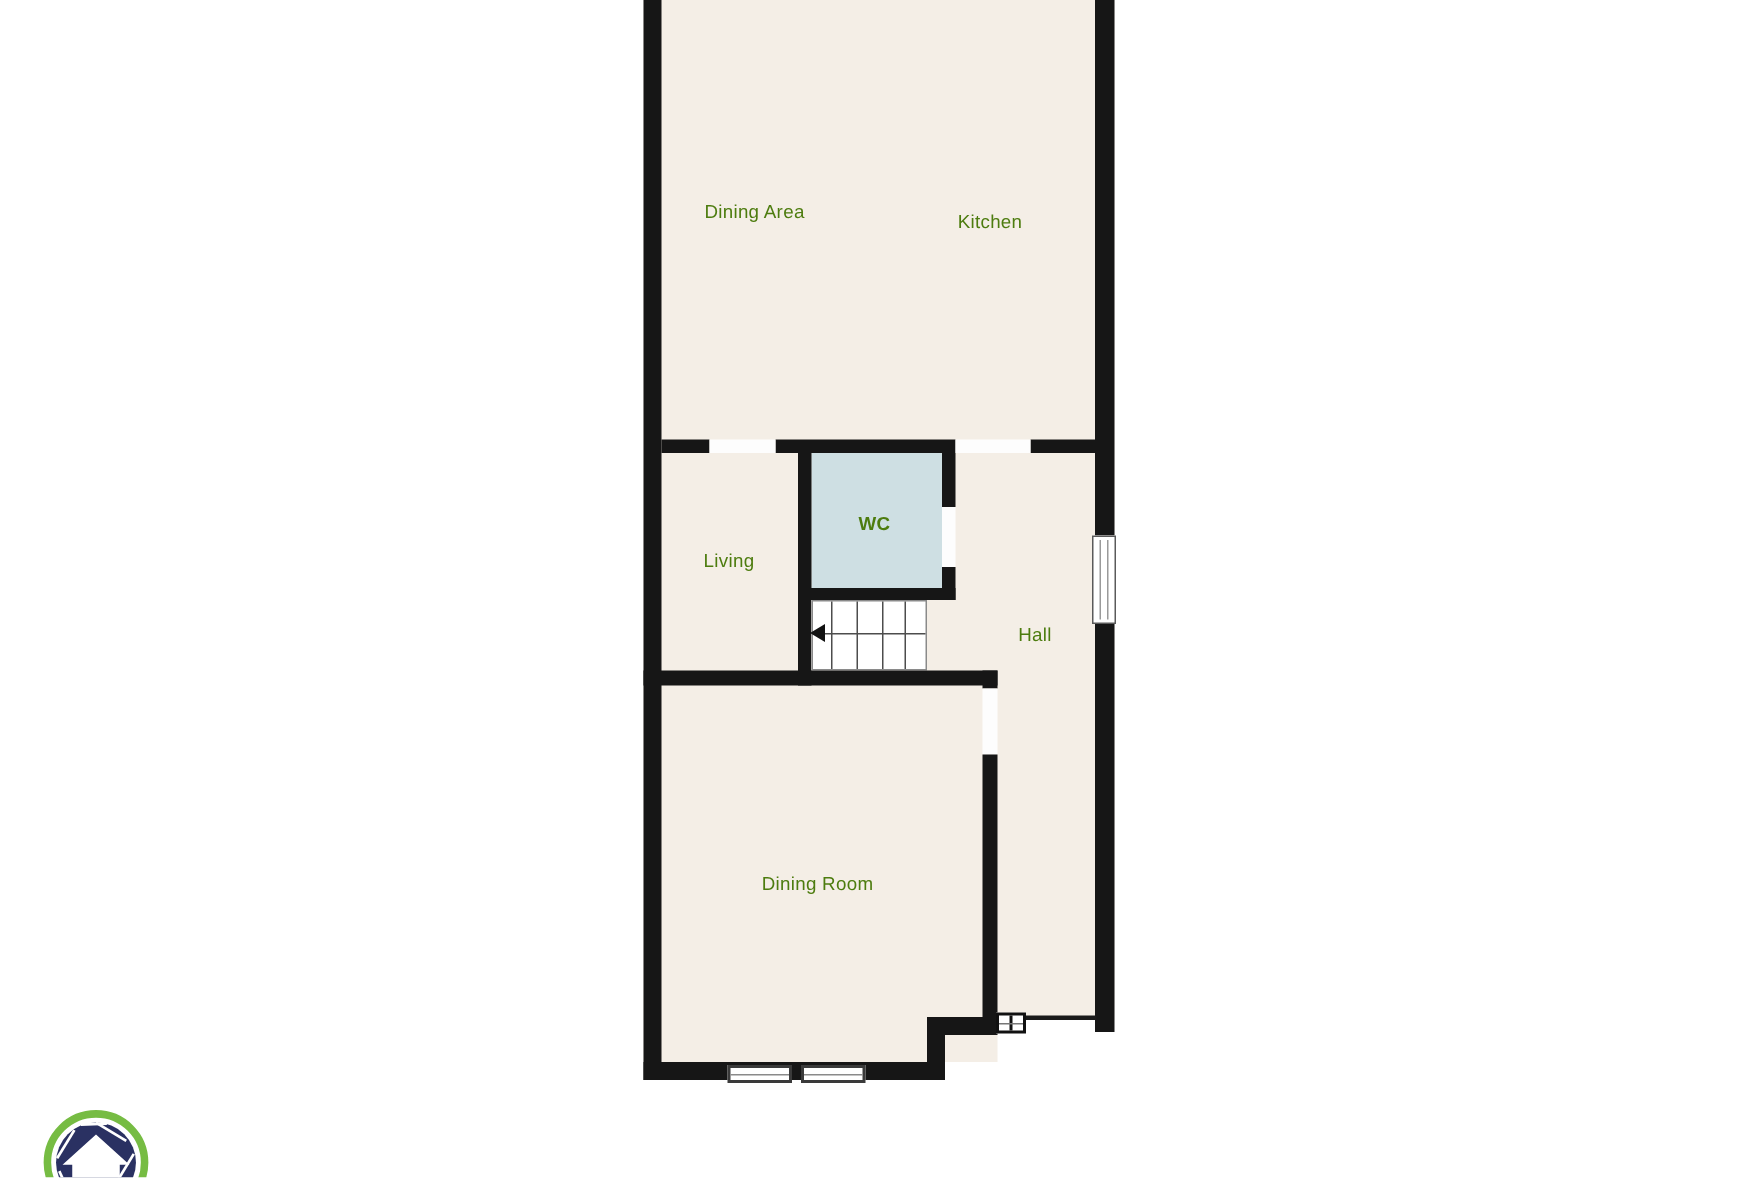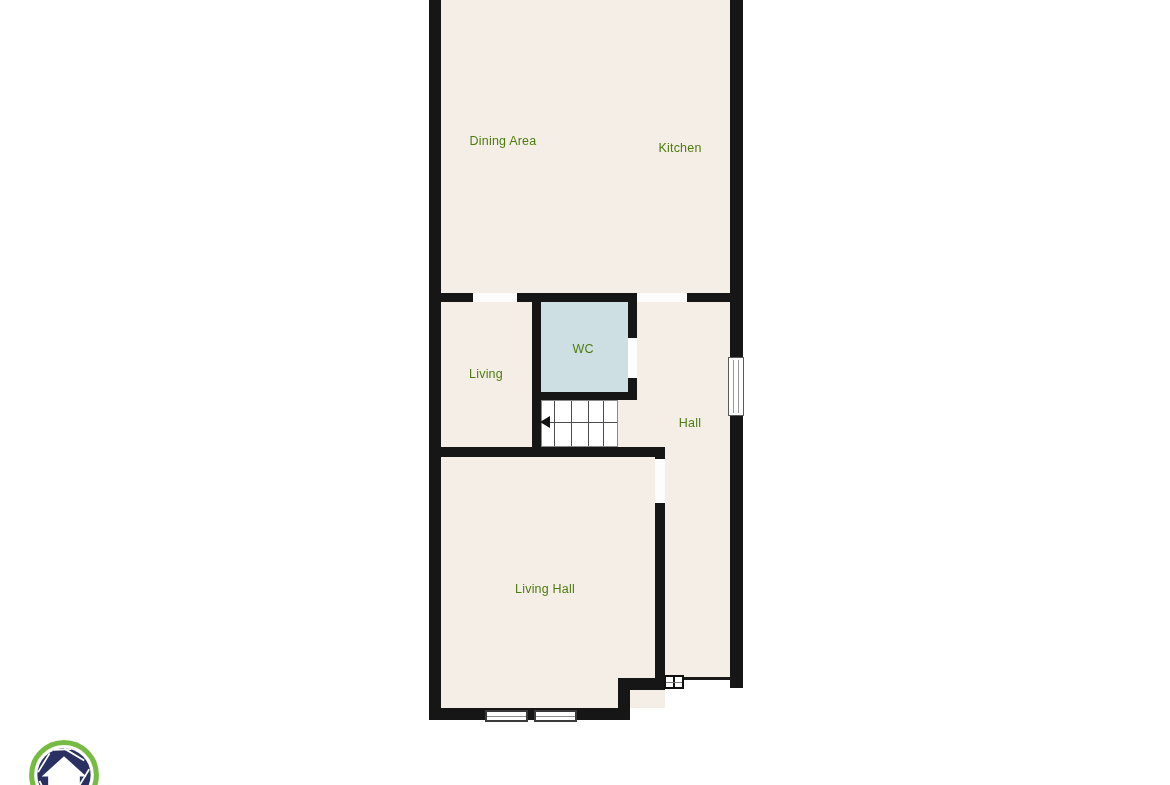--- a/index.html
+++ b/index.html
@@ -118,25 +118,25 @@
   </div>
   <div class="abs window-h" style="left:534px;top:710px;width:43px;height:12px;">
     <div class="pane"></div>
   </div>
   <div id="window-right" class="abs" style="left:728px;top:357px;width:16px;height:59px;">
     <div class="vpane" style="left:4px;"></div>
     <div class="vpane" style="right:4px;"></div>
   </div>
 
   <div class="room-label" style="left:503px;top:141px;">Dining Area</div>
-  <div class="room-label" style="left:660px;top:148px;margin-left:20px;">Kitchen</div>
+  <div class="room-label" style="left:660px;top:148px;">Kitchen</div>
   <div class="room-label" style="left:486px;top:374px;">Living</div>
-  <div class="room-label" style="left:583px;top:349px;">WC</div>
+  <div class="room-label" style="left:583px;top:349px;font-weight:bold;">WC</div>
   <div class="room-label" style="left:690px;top:423px;">Hall</div>
-  <div class="room-label" style="left:545px;top:589px;">Living Hall</div>
+  <div class="room-label" style="left:545px;top:589px;">Dining Room</div>
 
   <svg id="logo" viewBox="0 0 100 100" width="72" height="76" xmlns="http://www.w3.org/2000/svg">
     <circle cx="50" cy="50" r="45" fill="none" stroke="#76bc43" stroke-width="7"></circle>
     <circle cx="50" cy="50" r="37" fill="#2a3162"></circle>
     <g stroke="#ffffff" stroke-width="2.5">
       <line x1="50" y1="13" x2="78" y2="30"></line>
       <line x1="85" y1="42" x2="68" y2="70"></line>
       <line x1="72" y1="82" x2="40" y2="86"></line>
       <line x1="28" y1="84" x2="16" y2="58"></line>
       <line x1="14" y1="46" x2="30" y2="20"></line>

